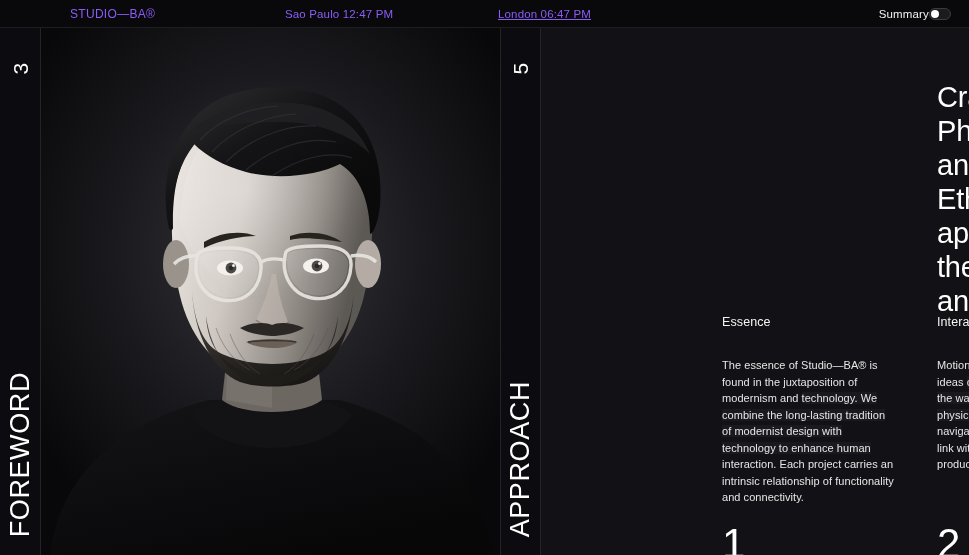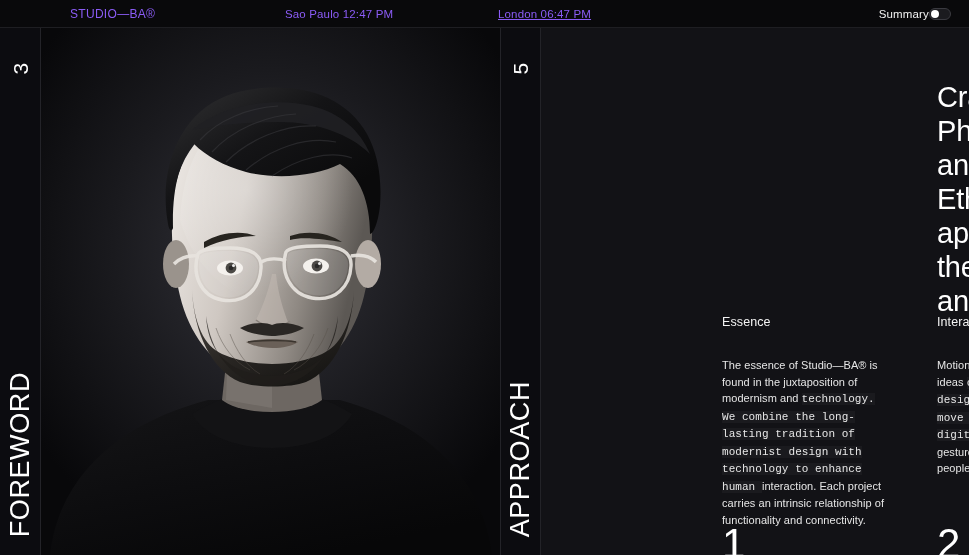--- a/index.html
+++ b/index.html
@@ -193,21 +193,20 @@
   }
   .col-body {
     font-size: 11px;
     line-height: 16.5px;
     letter-spacing: 0.05px;
     color: #e6e6e6;
     width: 172px;
   }
   .col-body .band {
     background: rgba(255,255,255,0.035);
-    font-family: Liberation Mono, monospace;
   }
 
   .col-num {
     position: absolute;
     top: 208px;
     font-size: 42px;
     font-weight: 300;
     line-height: 1;
     color: #ffffff;
     letter-spacing: 0px;

